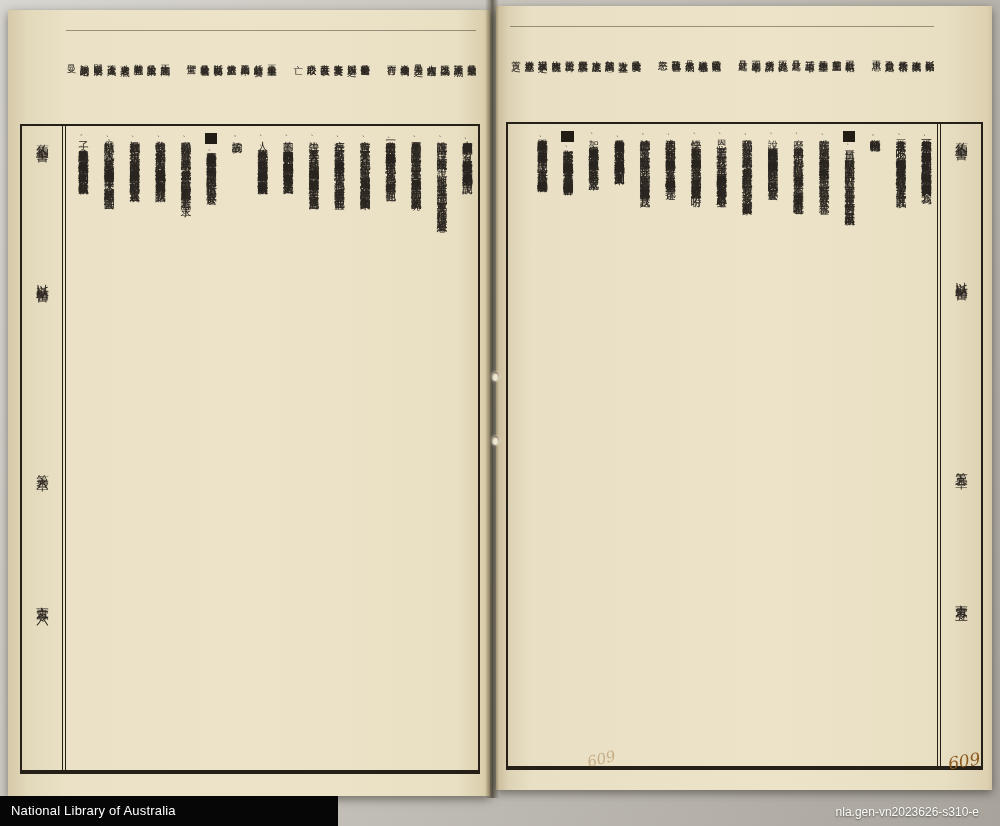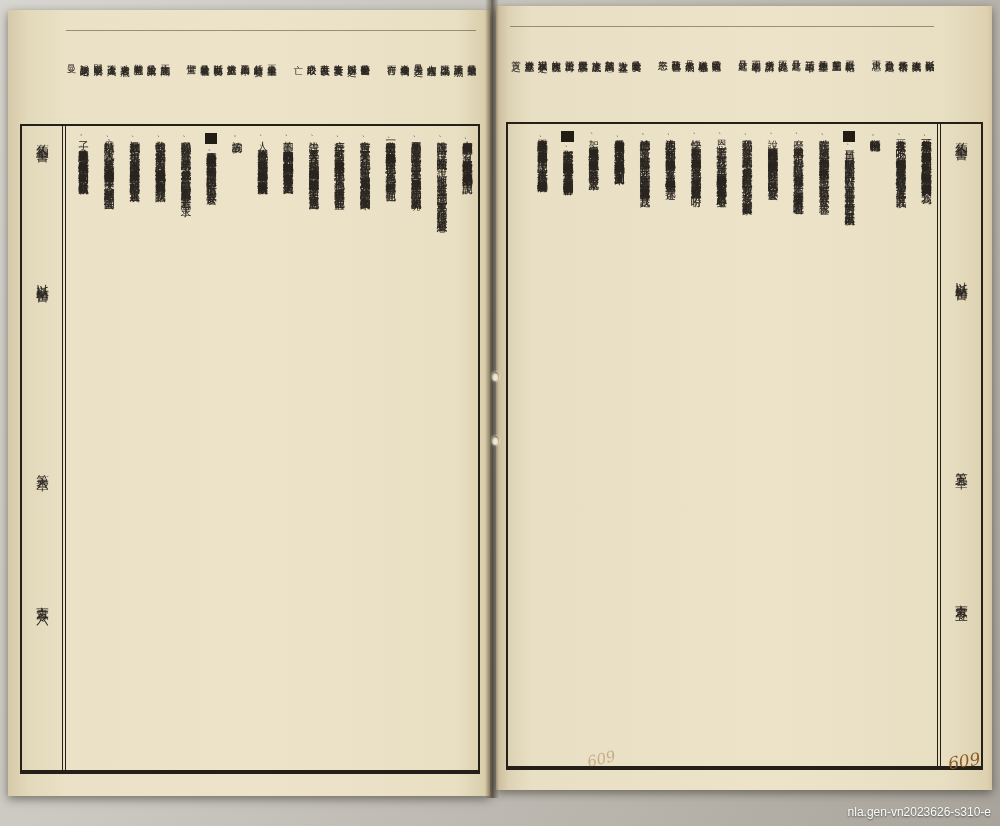--- a/index.html
+++ b/index.html
@@ -33,21 +33,21 @@
     font-size:12.5px;letter-spacing:2px;white-space:nowrap;}
   .m0{top:8px;} .m1{top:148px;} .m2{top:338px;} .m3{top:470px;}
   .gutter{position:absolute;left:485px;top:0;width:14px;height:798px;pointer-events:none;
     background:linear-gradient(90deg,rgba(55,45,25,0) 0%,rgba(55,45,25,.45) 40%,rgba(40,32,16,.6) 52%,rgba(55,45,25,0) 100%);}
   .hole{position:absolute;width:7px;height:9px;border-radius:50%;background:#f0e8d2;
     box-shadow:inset 0 1px 2px rgba(60,45,20,.8),0 0 3px rgba(245,240,225,.9);}
   .hole.h1{left:492px;top:372px;} .hole.h2{left:492px;top:436px;}
   .natlib{position:absolute;left:0;bottom:0;width:338px;height:30px;background:#060606;
     color:#ffffff;font:13px "Liberation Sans",sans-serif;line-height:30px;
     padding-left:11px;box-sizing:border-box;letter-spacing:.2px;}
-  .imgid{position:absolute;right:9px;bottom:7px;color:#fbfbf6;
+  .imgid{position:absolute;right:21px;bottom:7px;color:#fbfbf6;
     font:12px "Liberation Sans",sans-serif;text-shadow:0 1px 2px rgba(0,0,0,.55);}
   .hw{position:absolute;font-family:"DejaVu Serif",serif;font-style:italic;}
   .hw.r{left:948px;top:751px;font-size:17px;color:#8d5a20;transform:rotate(-9deg);}
   .hw.g{left:587px;top:750px;font-size:15px;color:rgba(141,90,32,.38);transform:rotate(-14deg);}
 </style>
 </head>
 <body>
 
 <div class="photo">
 
@@ -170,14 +170,15 @@
     </div>
   </div>
 
   <div class="gutter"></div>
   <div class="hole h1"></div>
   <div class="hole h2"></div>
 
   <div class="hw g">609</div>
   <div class="hw r">609</div>
 
+  <div class="natlib">National Library of Australia</div>
   <div class="imgid">nla.gen-vn2023626-s310-e</div>
 </div>
 
 </body></html>

